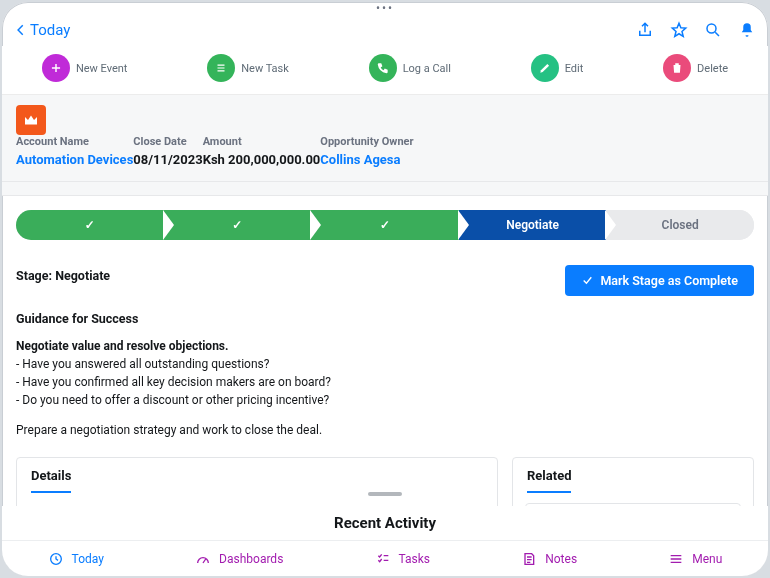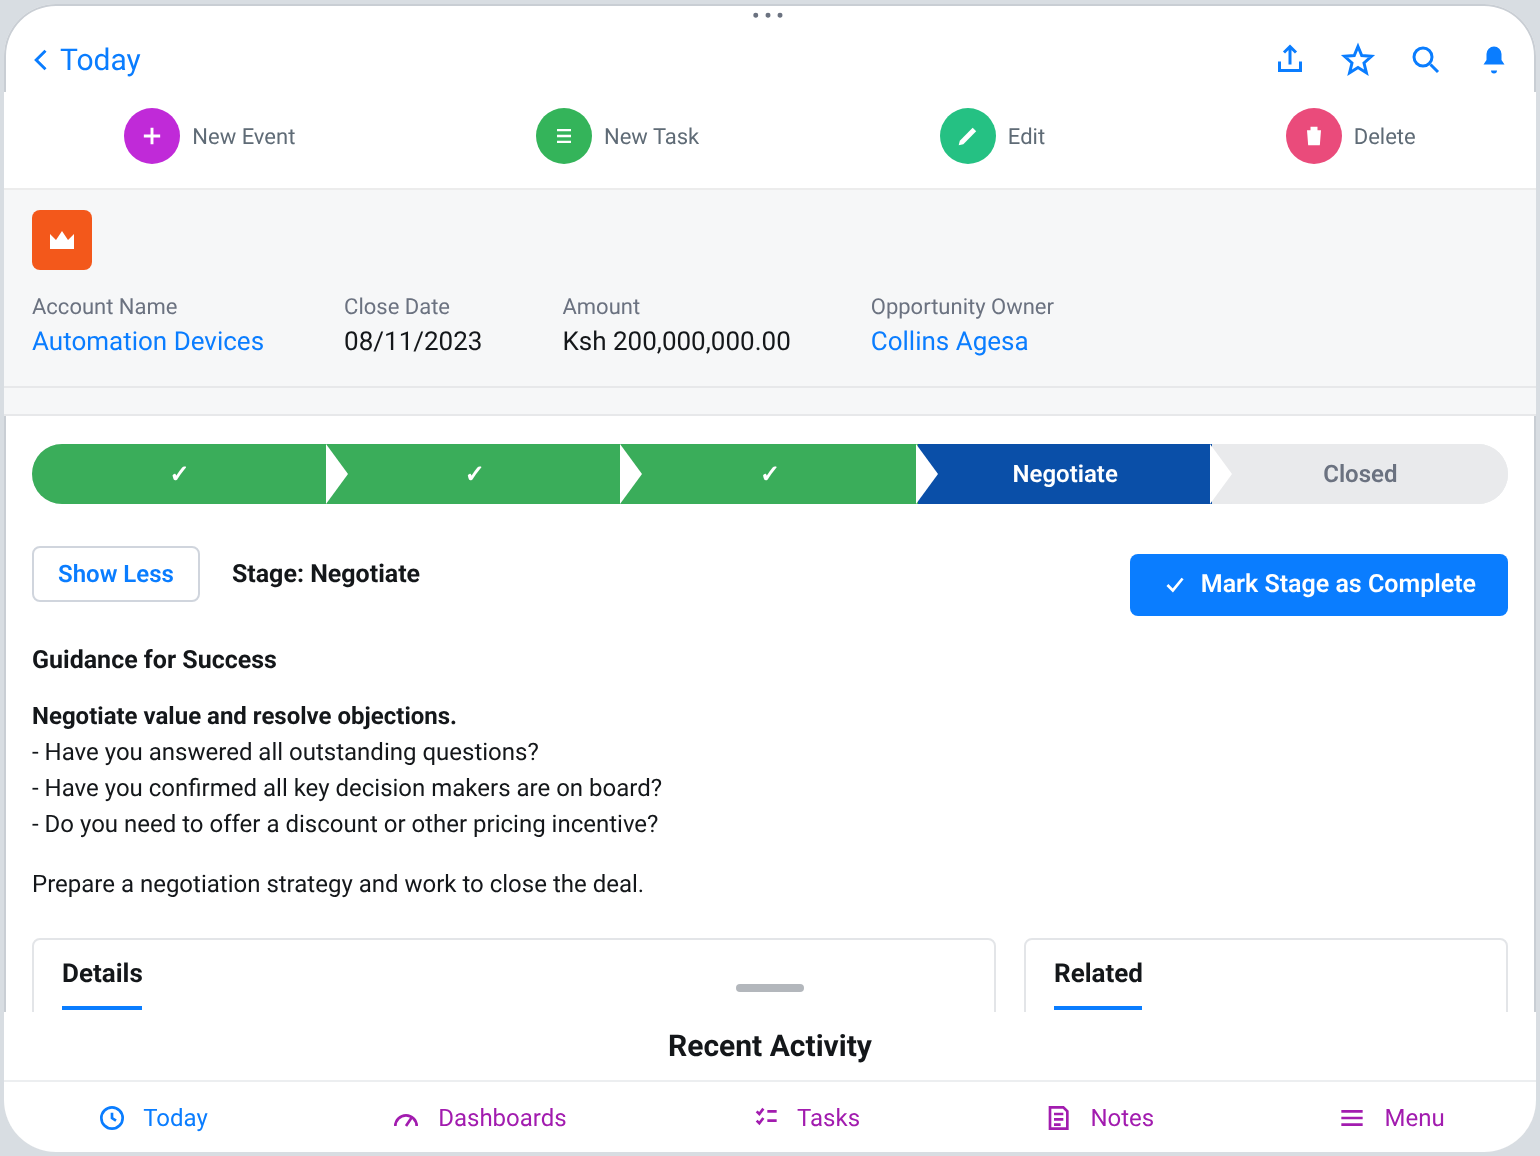--- a/index.html
+++ b/index.html
@@ -13,21 +13,21 @@
     .top-actions .ic { width:18px; height:18px; color:#0a7dff; cursor:pointer; display:flex; align-items:center; justify-content:center; }
     .quickbar { display:flex; justify-content:space-around; padding:8px 0 12px; border-bottom:1px solid #ececec; background:#fff; }
     .qa { display:flex; flex-direction:row; align-items:center; gap:6px; font-size:11px; color:#5f6b76; cursor:pointer; }
     .qa .dot { width:28px; height:28px; border-radius:50%; display:flex; align-items:center; justify-content:center; color:#fff; }
     .qa svg { width:14px; height:14px; }
     .record-header { background:#f6f7f8; padding:10px 14px 14px; border-bottom:1px solid #e7e8ea; }
     .rh-top { display:flex; gap:10px; align-items:flex-start; }
     .crown { width:30px; height:30px; border-radius:4px; background:#f3581b; display:flex; align-items:center; justify-content:center; color:#fff; }
     .rh-text .t1 { font-size:11px; color:#6b7280; }
     .rh-text .t2 { font-size:15px; font-weight:700; color:#14171a; }
-    .rh-fields { display:flex; gap:40px; margin-top:12px; flex-wrap:wrap; }
+    .rh-fields { display:flex; flex-wrap:wrap;font-weight:bold; }
     .rf { display:flex; flex-direction:column; gap:4px; }
     .rf .lab { font-size:11px; color:#6b7280; }
     .rf .val { font-size:13px; color:#14171a; }
     .rf .val.link { color:#0a7dff; cursor:pointer; }
     .spacer { height:14px; background:#f6f7f8; border-bottom:1px solid #e7e8ea; }
     .stagebar { display:flex; margin:14px 14px 0; height:30px; border-radius:15px; overflow:hidden; background:#e9eaec; }
     .stage { flex:1; display:flex; align-items:center; justify-content:center; font-size:12px; color:#fff; font-weight:600; position:relative; }
     .stage.done { background:#3aad5a; }
     .stage.done:not(:last-child)::after,
     .stage.current:not(:last-child)::after {
@@ -120,20 +120,28 @@
       </div>
       <div class="qa">
         <div class="dot" style="background:#34b45a">
             <svg viewBox="0 0 24 24">
               <path d="M6 7h12M6 12h12M6 17h12" stroke="#fff" stroke-width="2"></path>
             </svg>
           </div>
         <span>New Task</span>
       </div>
       <div class="qa">
+        <div class="dot" style="background:#34b45a">
+            <svg viewBox="0 0 24 24">
+              <path d="M5 4h4l2 5-3 2a12 12 0 005 5l2-3 5 2v4a2 2 0 01-2 2A18 18 0 013 6a2 2 0 012-2z" fill="#fff"></path>
+            </svg>
+          </div>
+        <span>Log a Call</span>
+      </div>
+      <div class="qa">
         <div class="dot" style="background:#25c183">
             <svg viewBox="0 0 24 24">
               <path d="M4 20l4-1 11-11-3-3L5 16l-1 4z" fill="#fff"></path>
             </svg>
           </div>
         <span>Edit</span>
       </div>
       <div class="qa">
         <div class="dot" style="background:#ea4b7b">
             <svg viewBox="0 0 24 24">
@@ -190,21 +198,20 @@
           <span class="notch"></span>
           <span>Negotiate</span>
         </div>
       <div class="stage future">
           <span class="notch"></span>
           <span>Closed</span>
         </div>
     </div>
 
     <div class="stagerow">
-      <button class="showless">Show Less</button>
       <span class="stagetext">Stage: Negotiate</span>
       <div class="flexfill"></div>
       <button class="complete">
         <svg viewBox="0 0 24 24" width="13" height="13">
             <path d="M5 12l5 5 9-11" fill="none" stroke="#fff" stroke-width="2.5"></path>
           </svg>
         <span>Mark Stage as Complete</span>
       </button>
     </div>
 

